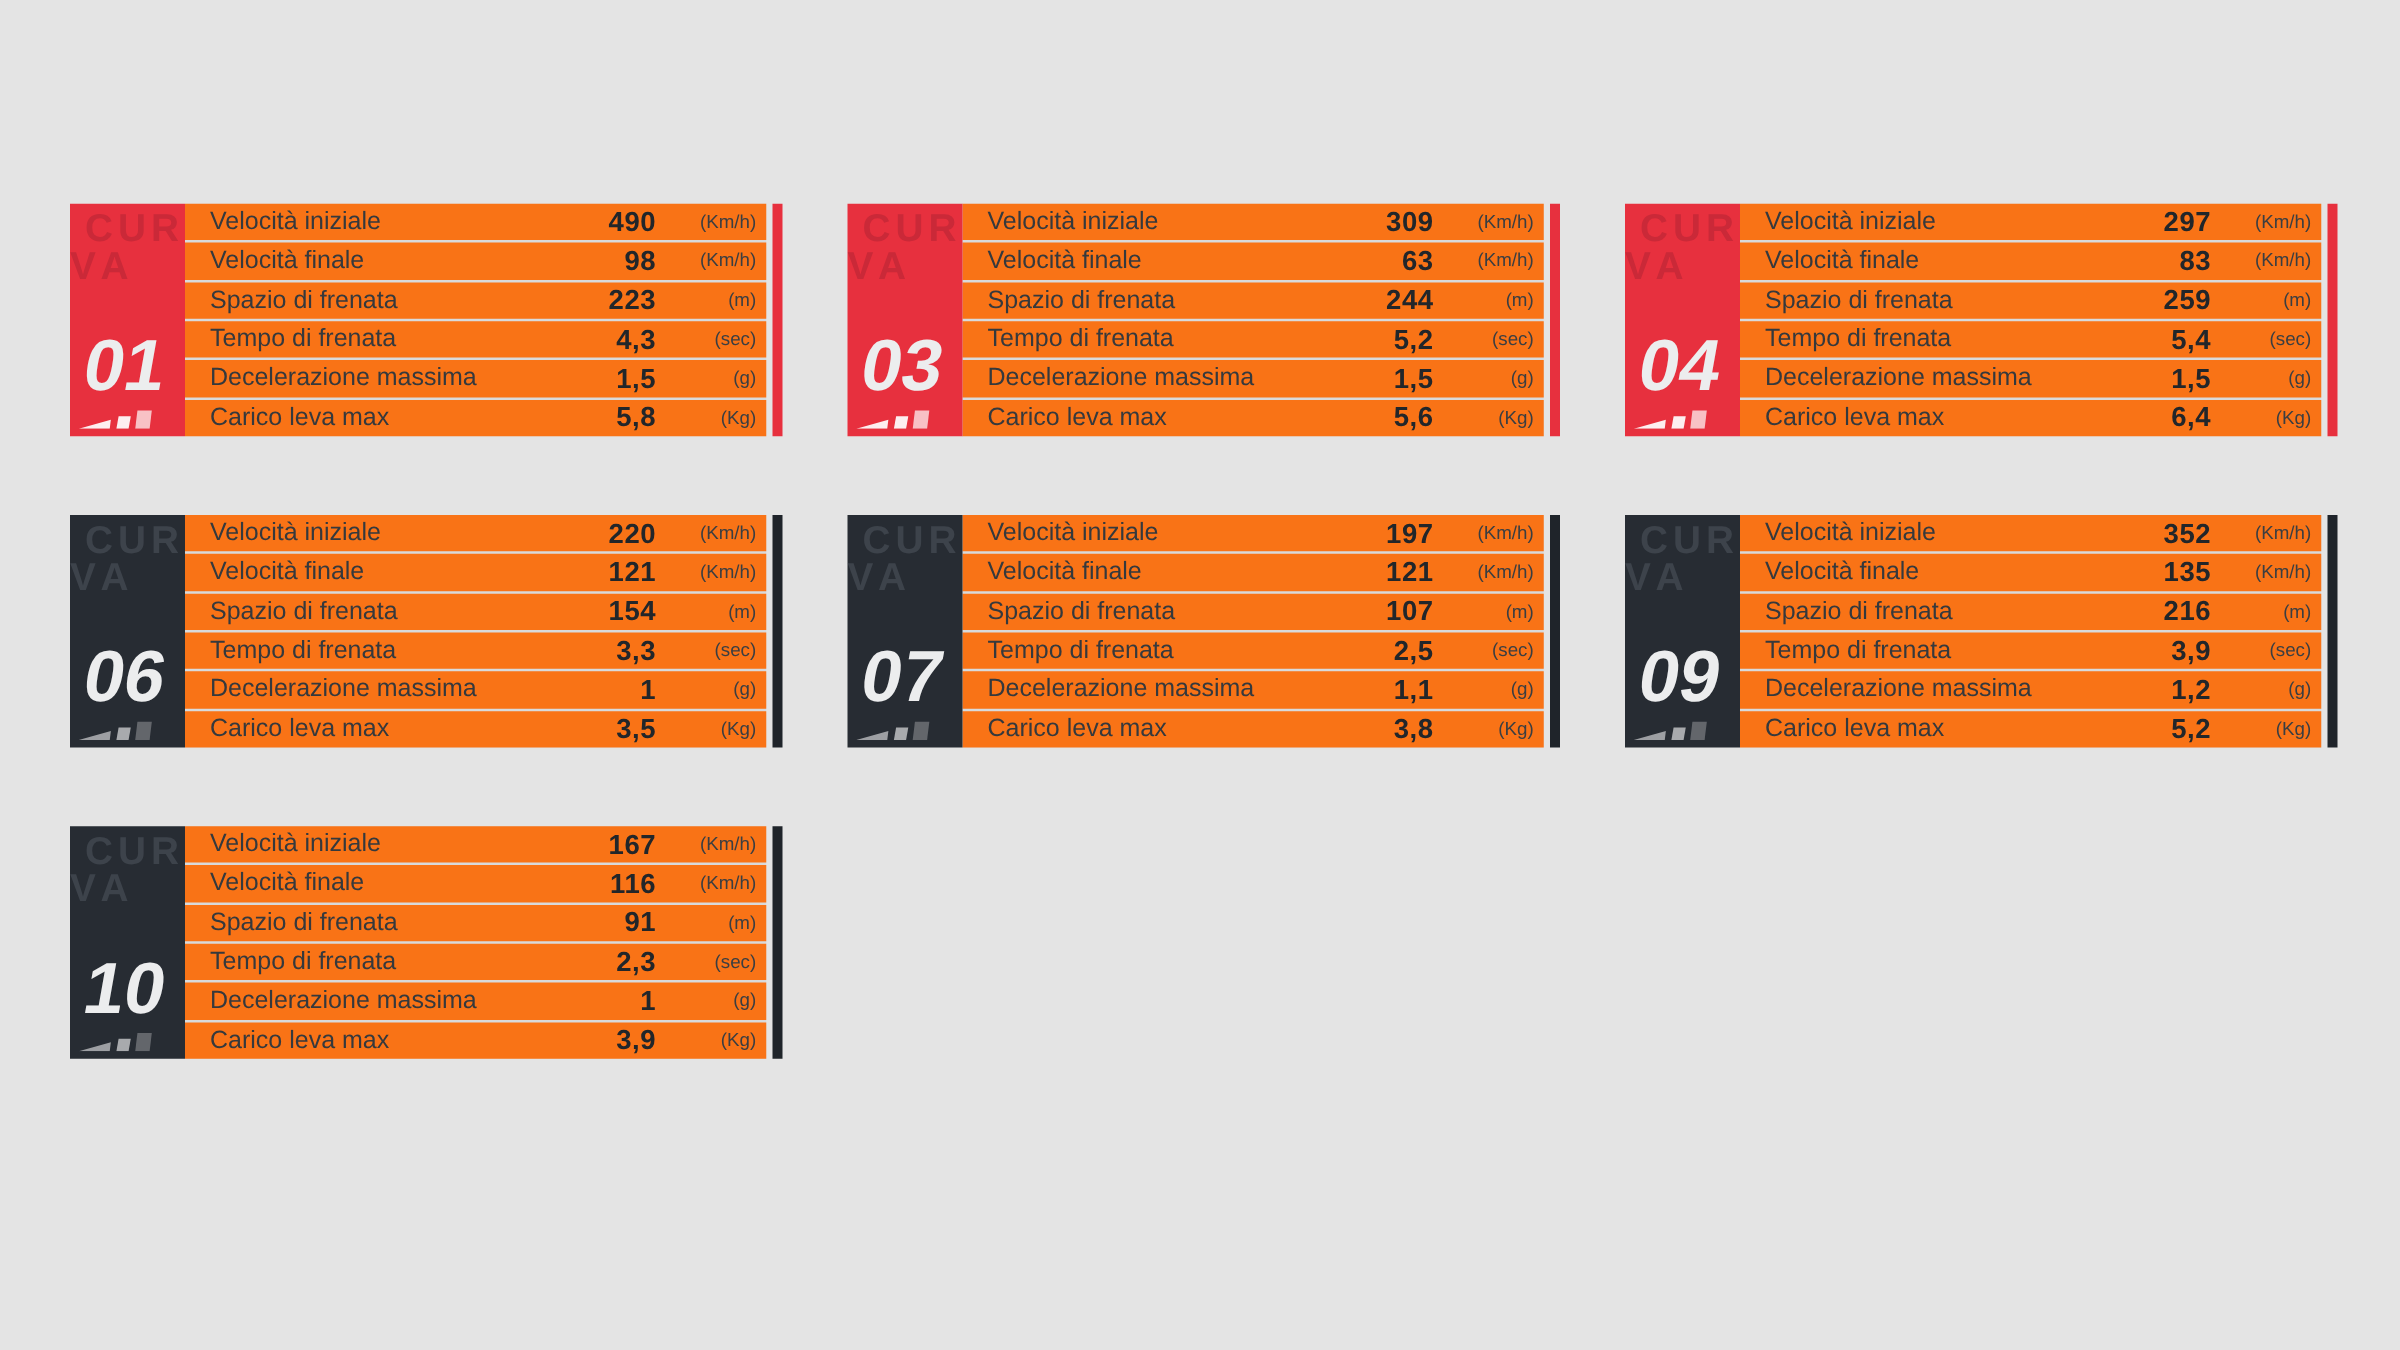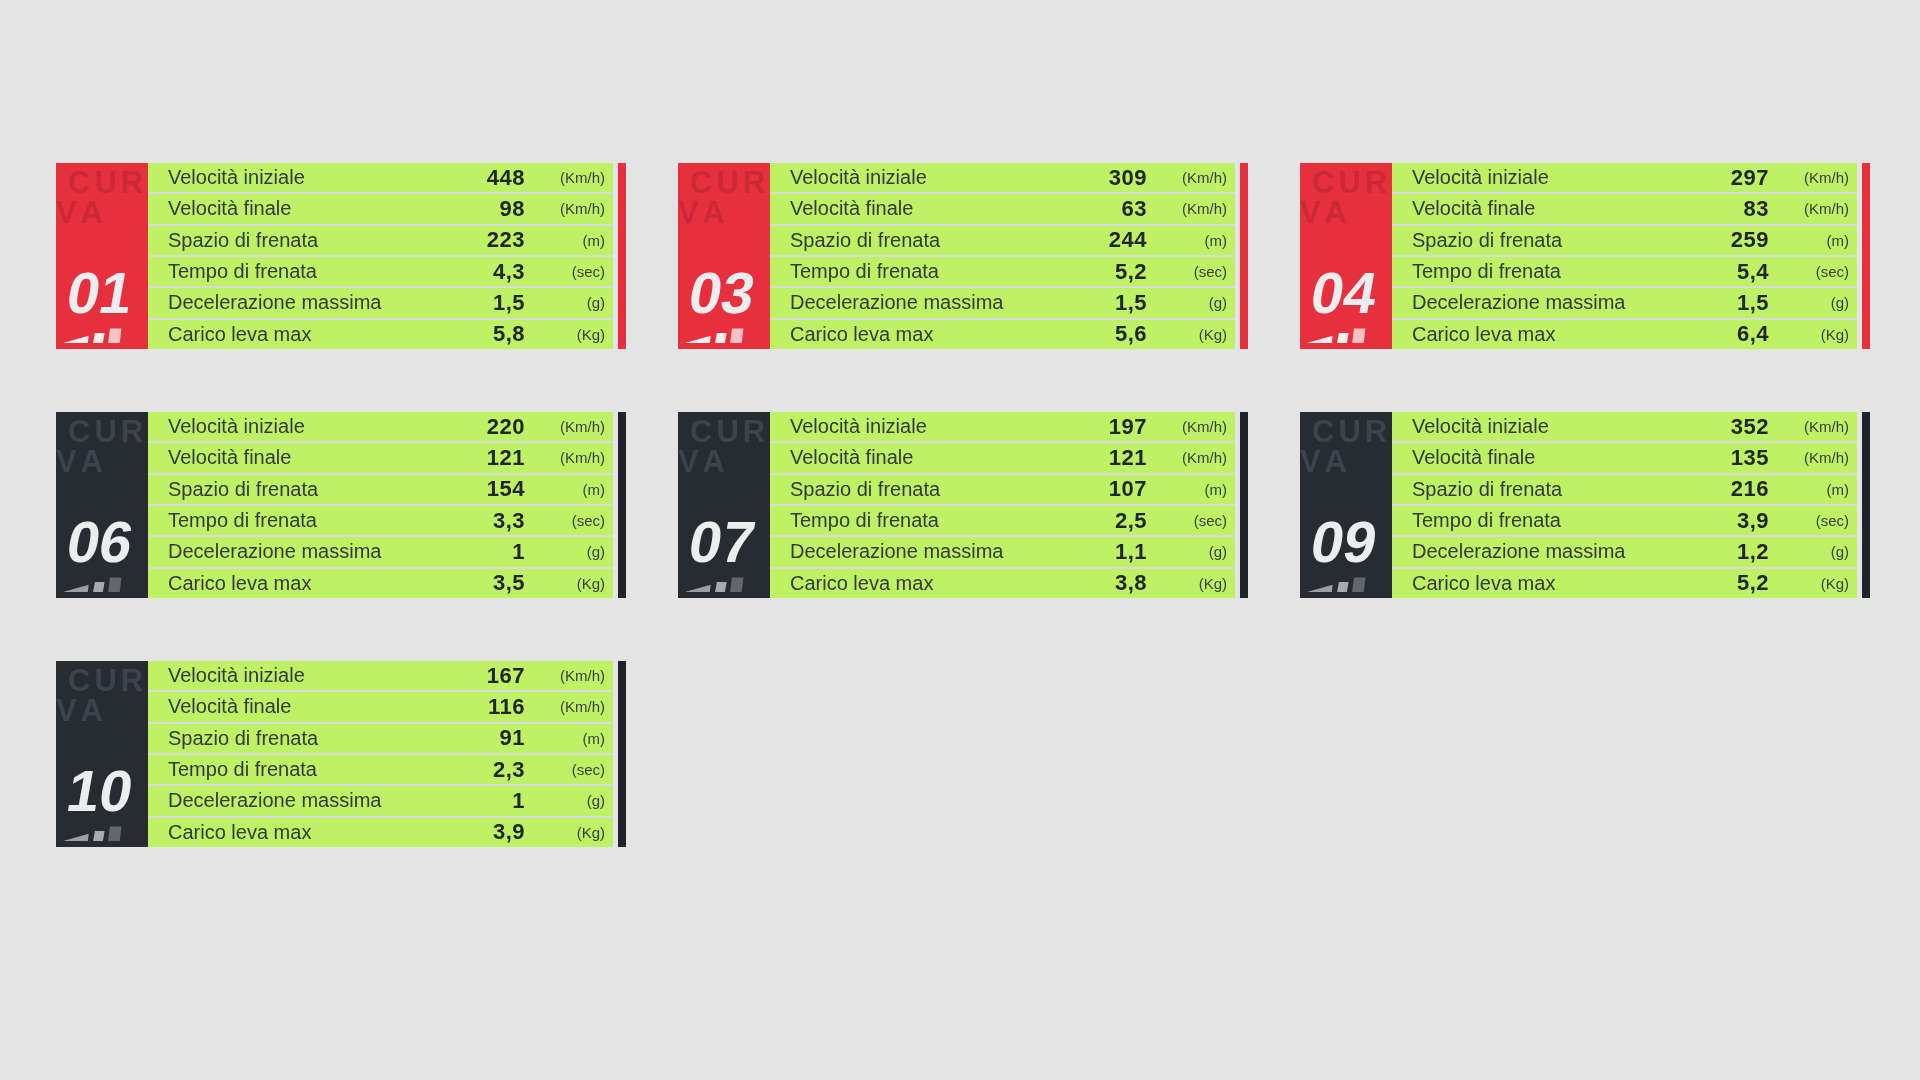--- a/index.html
+++ b/index.html
@@ -70,21 +70,21 @@
   .card.dark .ramp-c { fill: rgba(255,255,255,0.28); }
   .rows {
     flex: 1;
     display: flex;
     flex-direction: column;
     background: var(--separator);
     row-gap: 2px;
   }
   .row {
     flex: 1;
-    background: #bef264;
+    background: #f97316;
     display: flex;
     align-items: center;
     padding: 0 8px 0 20px;
   }
   .row-label {
     flex: 1;
     font-size: 20px;
     color: var(--label);
     white-space: nowrap;
   }
@@ -121,21 +121,21 @@
       <div class="badge-num">01</div>
       <svg class="badge-icon" viewBox="0 0 70 22" preserveAspectRatio="none">
         <polygon class="ramp-a" points="0,22 28,22 29,14"></polygon>
         <polygon class="ramp-b" points="34,22 45,22 47,11 36,11"></polygon>
         <polygon class="ramp-c" points="51,22 64,22 66,6 53,6"></polygon>
       </svg>
     </div>
     <div class="rows">
       <div class="row">
         <span class="row-label">Velocità iniziale</span>
-        <span class="row-value">448</span>
+        <span class="row-value">490</span>
         <span class="row-unit">(Km/h)</span>
       </div>
       <div class="row">
         <span class="row-label">Velocità finale</span>
         <span class="row-value">98</span>
         <span class="row-unit">(Km/h)</span>
       </div>
       <div class="row">
         <span class="row-label">Spazio di frenata</span>
         <span class="row-value">223</span>

